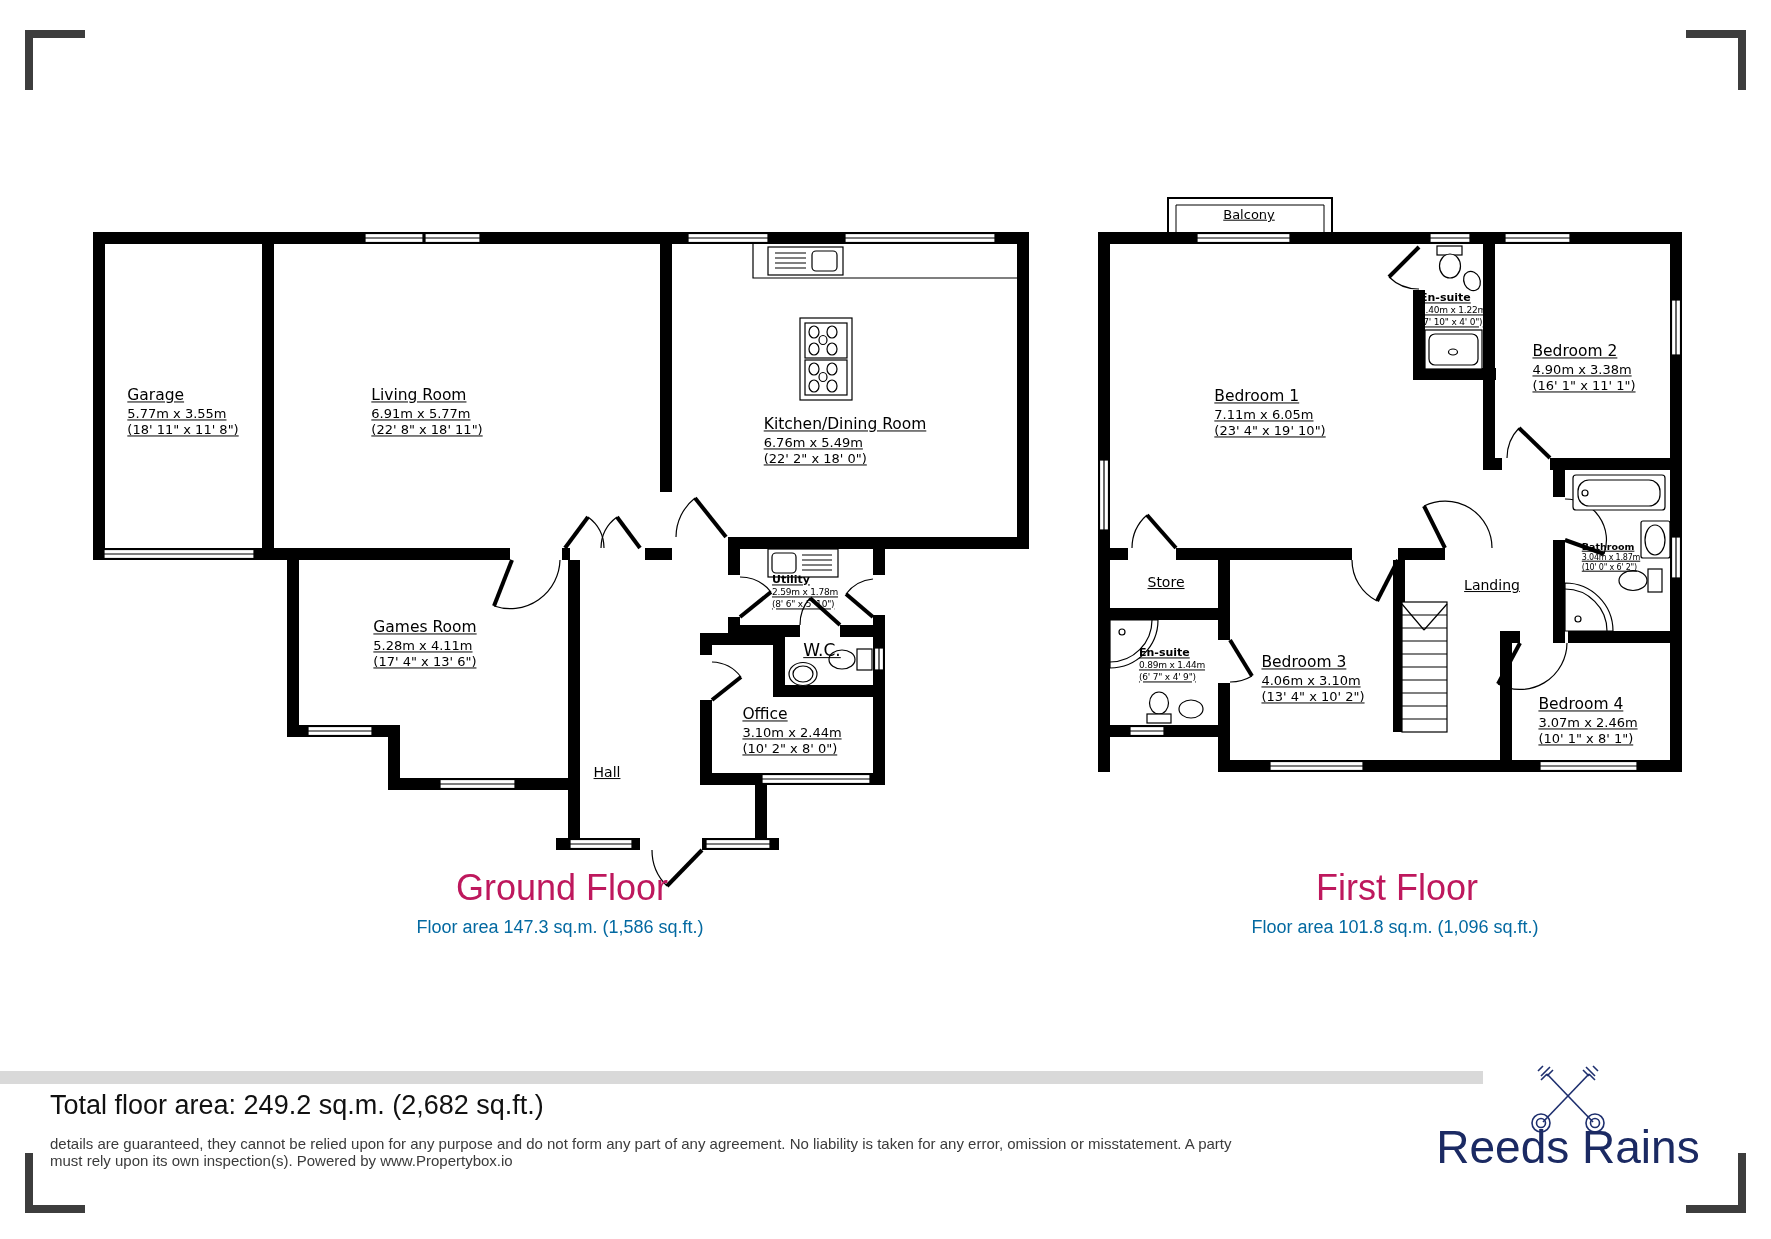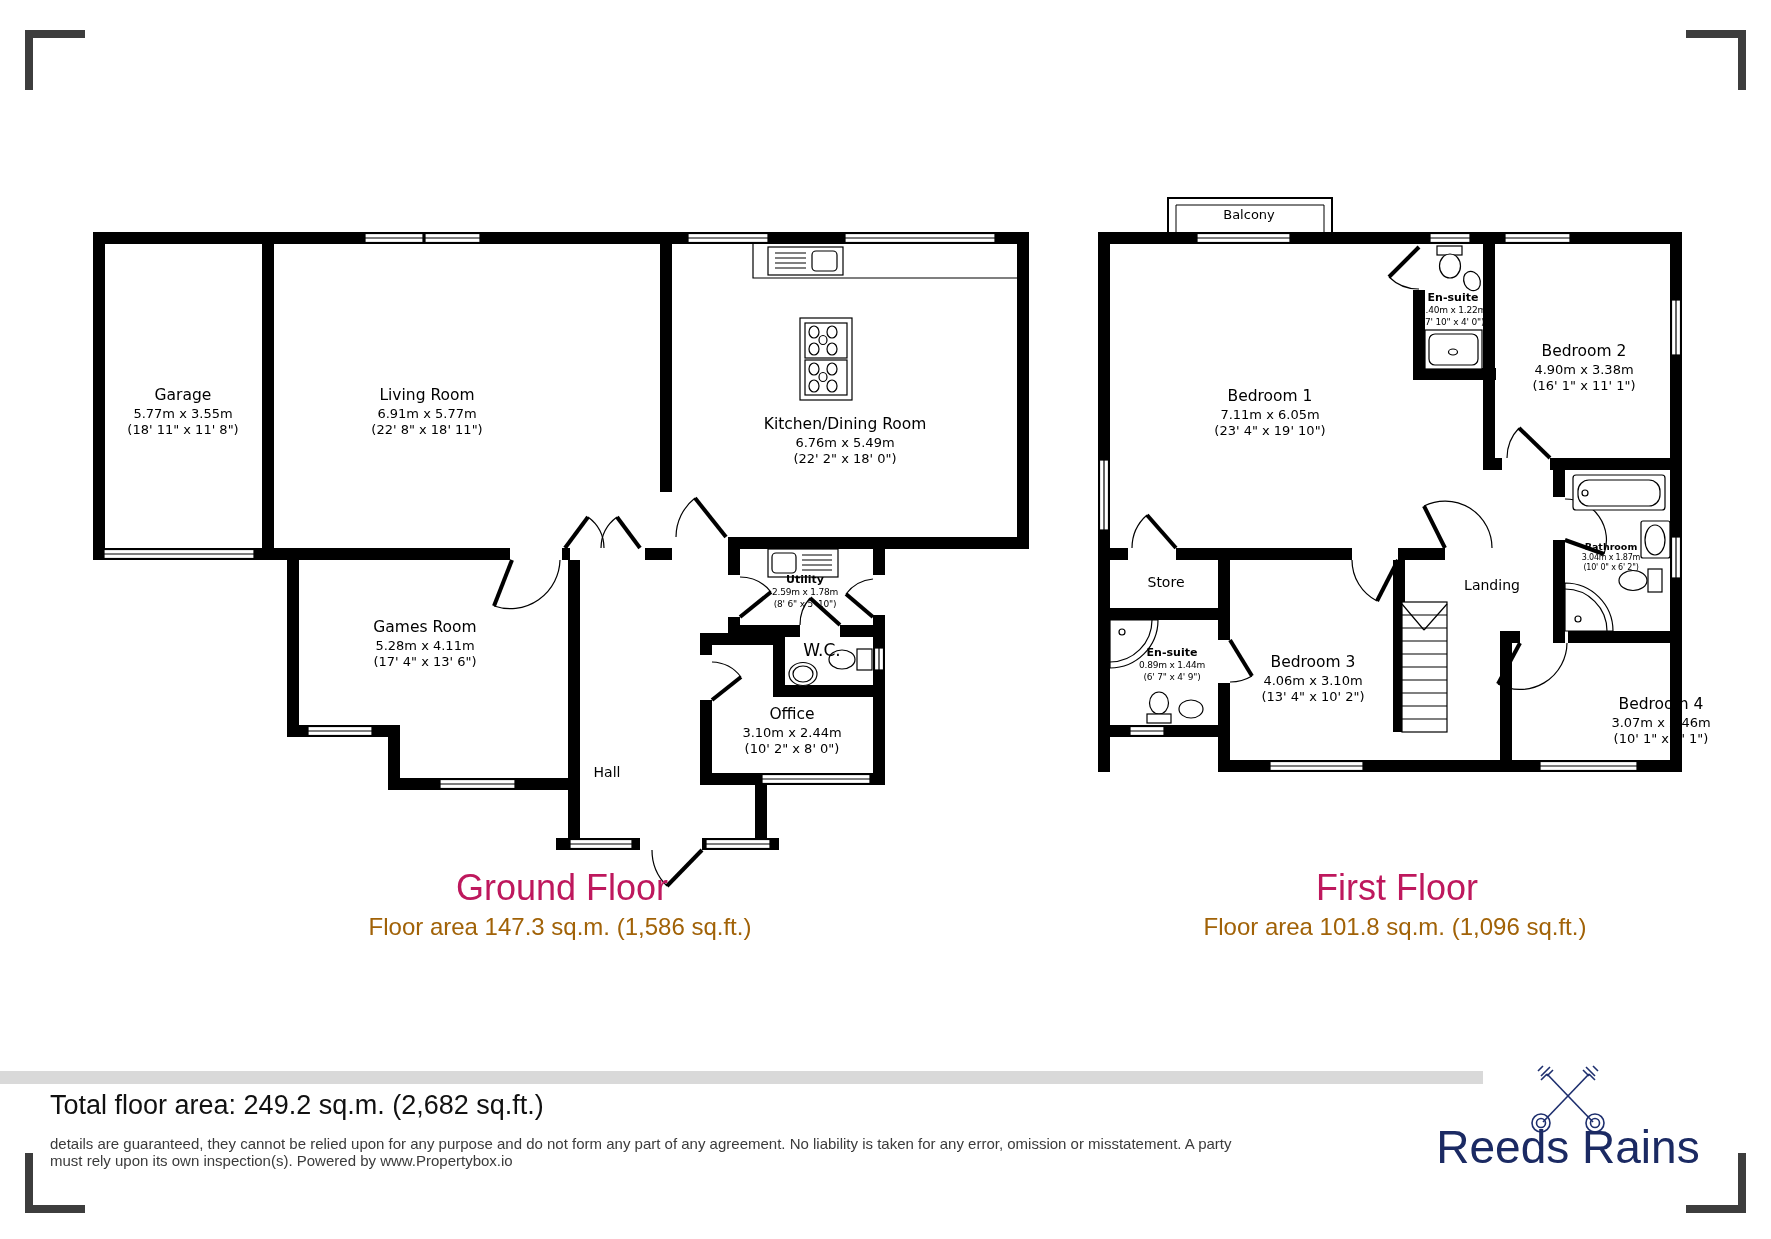--- a/index.html
+++ b/index.html
@@ -1,30 +1,30 @@
 <!DOCTYPE html>
 <html><head>
 <meta charset="utf-8">
 <style>
   html,body{margin:0;padding:0;background:#fff;}
   #page{position:relative;width:1771px;height:1239px;background:#ffffff;overflow:hidden;
         font-family:"DejaVu Sans",sans-serif;color:#000;}
   #plan-svg{position:absolute;left:0;top:0;}
-  .room-label{position:absolute;transform:translate(-50%,-50%);text-align:center;white-space:nowrap;line-height:1.28;}
+  .room-label{position:absolute;transform:translate(-50%,-50%);text-align:left;white-space:nowrap;line-height:1.28;text-decoration:underline;}
   .room-label .name{font-size:15.5px;}
   .room-label .dim{font-size:13px;}
   .room-label.small .name{font-size:11px;font-weight:bold;}
   .room-label.small .dim{font-size:9px;letter-spacing:-0.2px;}
   .room-label.tiny .name{font-size:9.5px;font-weight:bold;}
   .room-label.tiny .dim{font-size:8px;letter-spacing:-0.2px;}
   .room-label.plain .name{font-size:14px;}
   .floor-title{position:absolute;transform:translate(-50%,-50%);white-space:nowrap;
                font-family:"Liberation Sans",sans-serif;font-size:36px;color:#be185d;}
   .floor-area{position:absolute;transform:translate(-50%,-50%);white-space:nowrap;
-              font-family:"Liberation Sans",sans-serif;font-size:24px;color:#a16207;}
+              font-family:"Liberation Sans",sans-serif;font-size:18px;color:#0369a1;}
   #gray-band{position:absolute;left:0;top:1071px;width:1483px;height:13px;background:#d9d9d9;}
   #total-area{position:absolute;left:50px;top:1090px;font-family:"Liberation Sans",sans-serif;
               font-size:27px;color:#111;white-space:nowrap;text-align:right;}
   #disclaimer{position:absolute;left:50px;top:1135px;font-family:"Liberation Sans",sans-serif;
               font-size:15px;line-height:17px;color:#3b3b3b;white-space:nowrap;}
   .corner{position:absolute;width:60px;height:60px;box-sizing:border-box;}
   #corner-tl{left:25px;top:30px;border-top:8px solid #3d3d3d;border-left:8px solid #3d3d3d;}
   #corner-tr{left:1686px;top:30px;border-top:8px solid #3d3d3d;border-right:8px solid #3d3d3d;}
   #corner-bl{left:25px;top:1153px;border-bottom:8px solid #3d3d3d;border-left:8px solid #3d3d3d;}
   #corner-br{left:1686px;top:1153px;border-bottom:8px solid #3d3d3d;border-right:8px solid #3d3d3d;}
@@ -343,21 +343,21 @@
     <div class="dim">(13' 4" x 10' 2")</div>
   </div>
   <div class="room-label plain" style="left:1492px;top:586px">
     <div class="name">Landing</div>
   </div>
   <div class="room-label tiny" style="left:1611px;top:557px">
     <div class="name">Bathroom</div>
     <div class="dim">3.04m x 1.87m</div>
     <div class="dim">(10' 0" x 6' 2")</div>
   </div>
-  <div class="room-label" style="left:1661px;top:722px">
+  <div class="room-label" style="left:1588px;top:722px">
     <div class="name">Bedroom 4</div>
     <div class="dim">3.07m x 2.46m</div>
     <div class="dim">(10' 1" x 8' 1")</div>
   </div>
 
   <div class="floor-title" style="left:562px;top:888px">Ground Floor</div>
   <div class="floor-area" style="left:560px;top:927px">Floor area 147.3 sq.m. (1,586 sq.ft.)</div>
   <div class="floor-title" style="left:1397px;top:888px">First Floor</div>
   <div class="floor-area" style="left:1395px;top:927px">Floor area 101.8 sq.m. (1,096 sq.ft.)</div>
 

